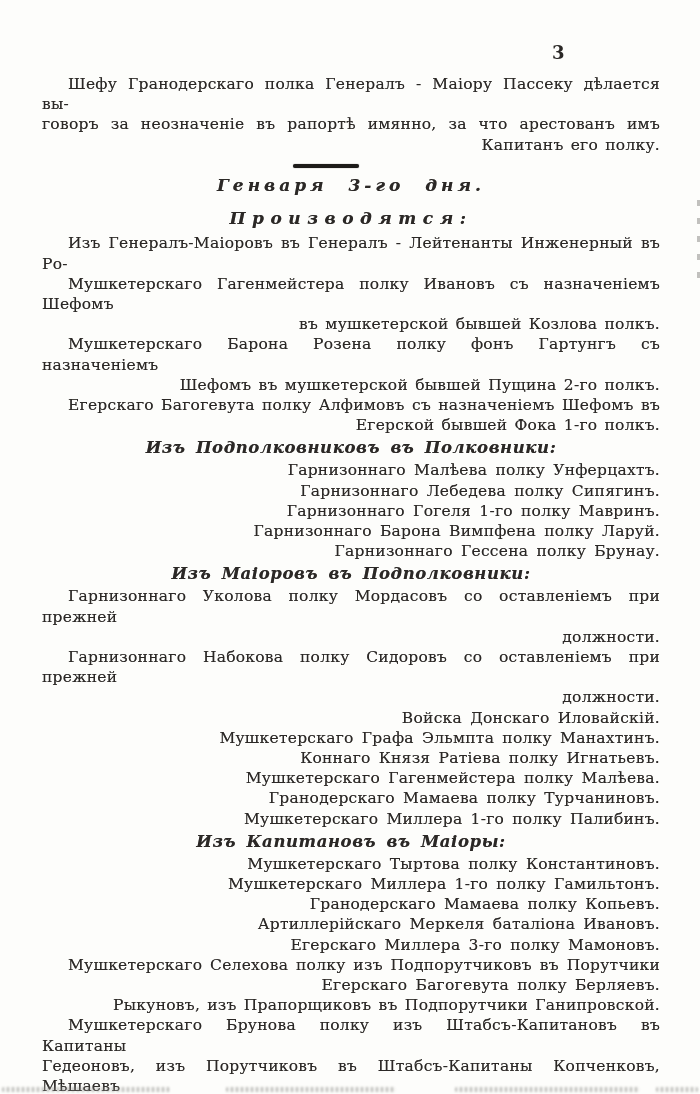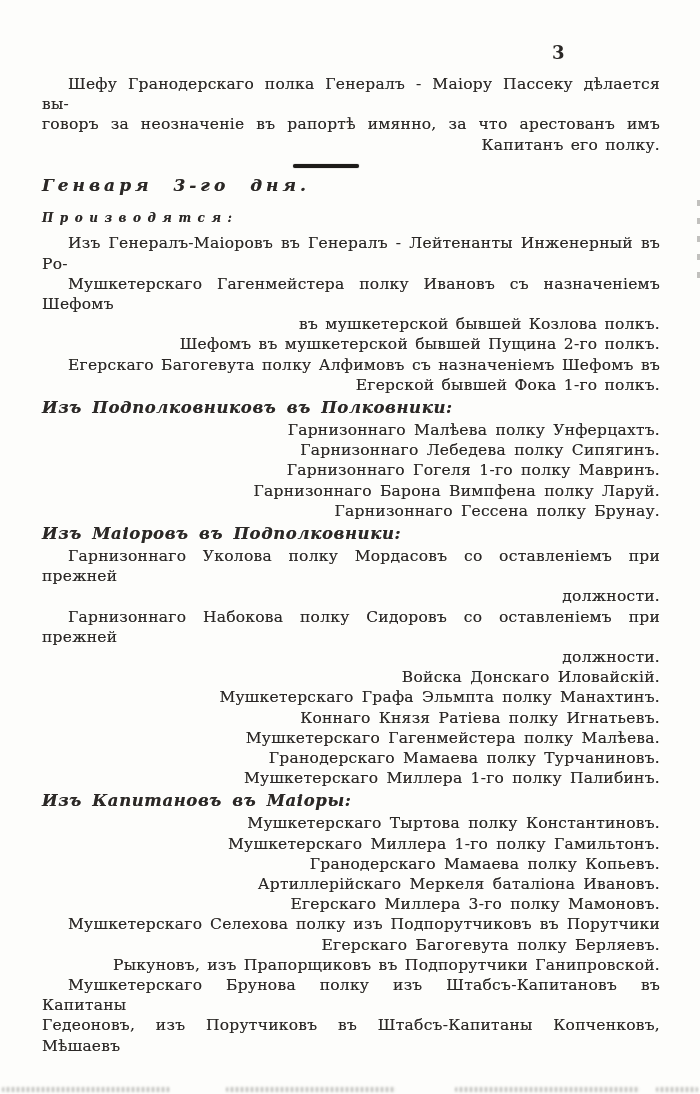--- a/index.html
+++ b/index.html
@@ -28,31 +28,31 @@
     font-size: 15.5px;
     line-height: 20.2px;
     letter-spacing: 0.25px;
     text-shadow: 0 0 0.5px rgba(43, 40, 38, 0.55);
   }
   .ln { text-align: right; word-spacing: 2px; }
   .ln.j { text-align: justify; text-align-last: justify; }
   .ln.ind { text-indent: 26px; }
   .entry { text-indent: 26px; word-spacing: 3px; }
   .hd {
-    text-align: left;
+    text-align: center;
     font-style: italic;
     font-weight: bold;
     font-size: 16.5px;
     line-height: 21px;
     margin: 2px 0 2px;
     word-spacing: 4px;
     letter-spacing: 0.6px;
   }
   .hd1 { font-size: 17px; letter-spacing: 4px; word-spacing: 11px; margin: 7px 0 3px; }
-  .hd2 { font-size: 12px; letter-spacing: 6.5px; word-spacing: 12px; margin: 12px 0 4px; font-style: italic; }
+  .hd2 { font-size: 17px; letter-spacing: 6.5px; word-spacing: 12px; margin: 12px 0 4px; font-style: italic; }
   .divider {
     width: 66px; height: 4.5px;
     background: #1d1b19;
     border-radius: 2.5px;
     margin: 9px 0 7px 251px;
     box-shadow: 0 0 1px rgba(29,27,25,.7);
   }
   .artifact-bottom {
     position: absolute;
     left: 0; bottom: 1px;
@@ -96,20 +96,21 @@
 
     <div class="hd hd1">Генваря 3-го дня.</div>
     <div class="hd hd2">Производятся:</div>
 
     <div class="ln j ind">Изъ Генералъ-Маіоровъ въ Генералъ - Лейтенанты Инженерный въ Ро-</div>
 
 
     <div class="ln j ind">Мушкетерскаго Гагенмейстера полку Ивановъ съ назначеніемъ Шефомъ</div>
     <div class="ln">въ мушкетерской бывшей Козлова полкъ.</div>
 
+    <div class="ln j ind">Мушкетерскаго Барона Розена полку фонъ Гартунгъ съ назначеніемъ</div>
     <div class="ln">Шефомъ въ мушкетерской бывшей Пущина 2-го полкъ.</div>
 
     <div class="ln j ind">Егерскаго Багогевута полку Алфимовъ съ назначеніемъ Шефомъ въ</div>
     <div class="ln">Егерской бывшей Фока 1-го полкъ.</div>
 
     <div class="hd">Изъ Подполковниковъ въ Полковники:</div>
 
     <div class="ln entry">Гарнизоннаго Малѣева полку Унферцахтъ.</div>
     <div class="ln entry">Гарнизоннаго Лебедева полку Сипягинъ.</div>
     <div class="ln entry">Гарнизоннаго Гогеля 1-го полку Мавринъ.</div>

